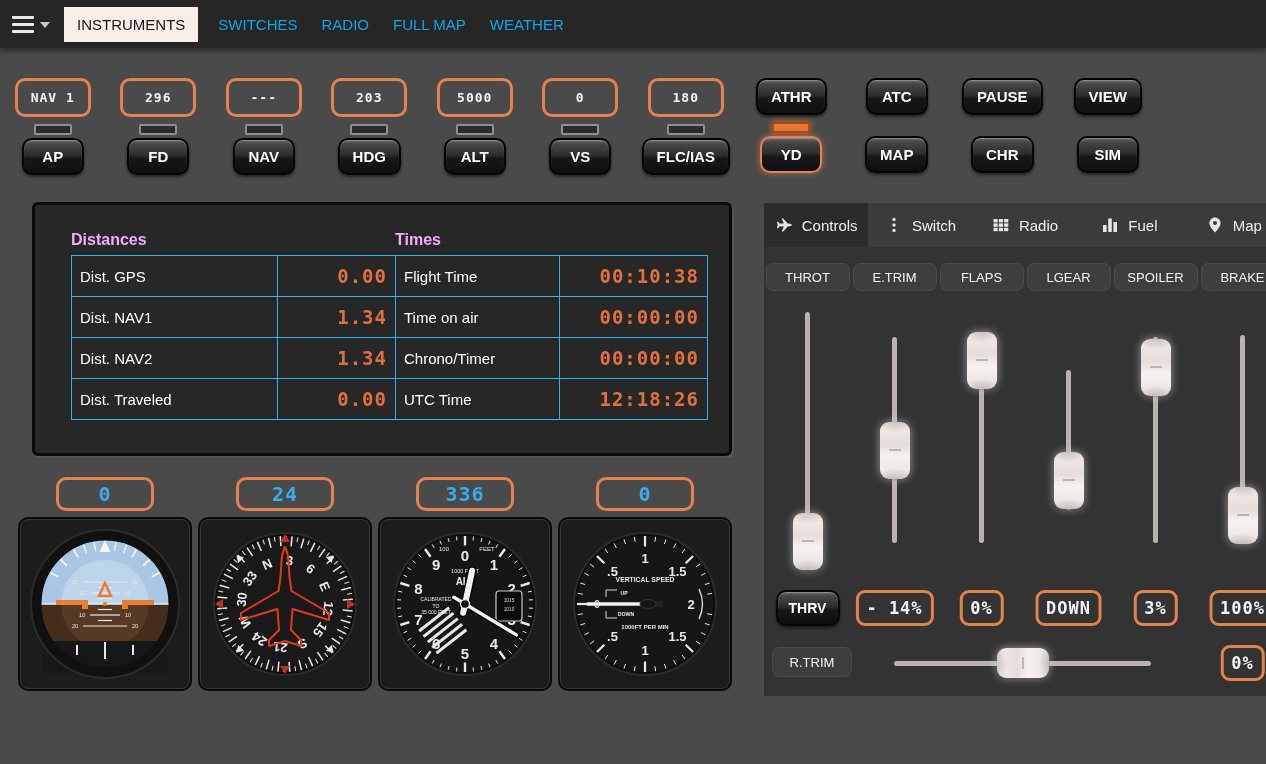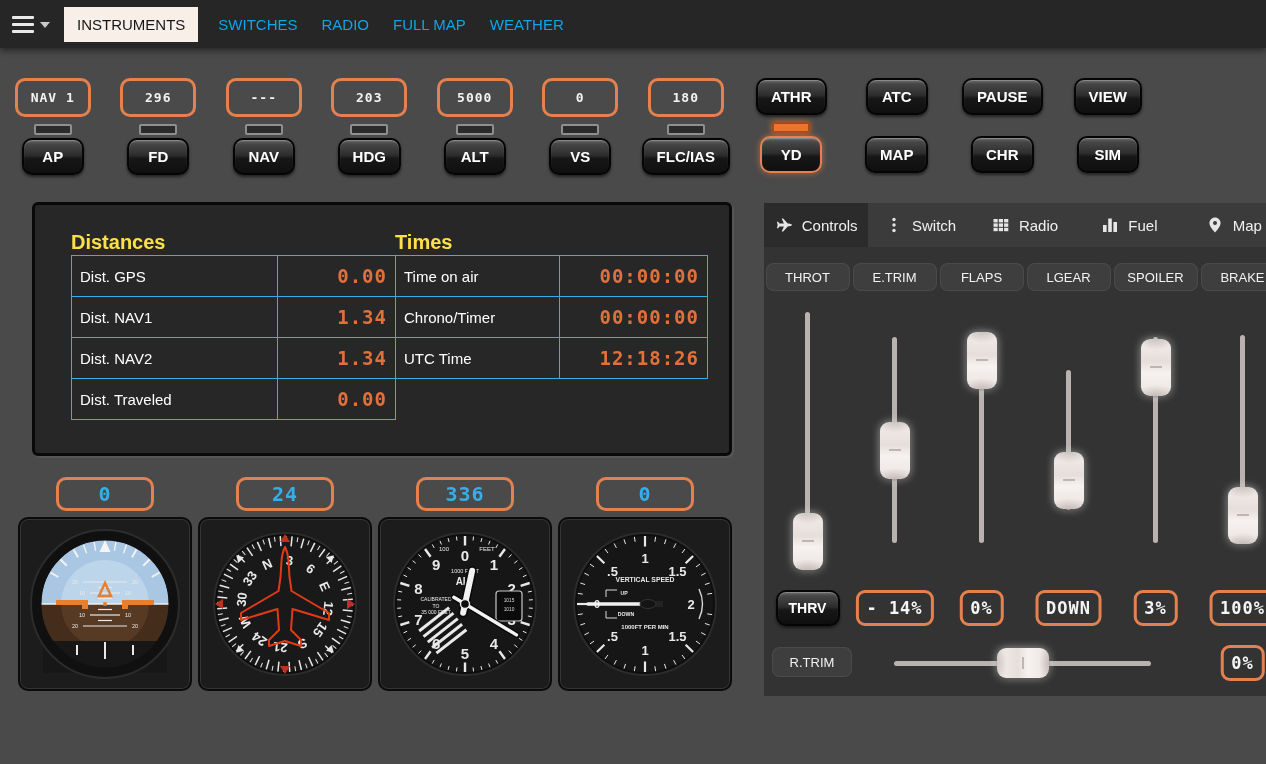--- a/index.html
+++ b/index.html
@@ -31,21 +31,21 @@
   .glossy{min-width:62px;height:37px;padding:0 13px;border-radius:10px;border:2px solid #050505;
           background:linear-gradient(180deg,#6b6b6b 0%,#474747 12%,#2d2d2d 46%,#171717 56%,#0f0f0f 100%);
           color:#fff;font-family:"Liberation Sans",sans-serif;font-weight:bold;font-size:15px;
           box-shadow:0 2px 3px rgba(0,0,0,.55),inset 0 1px 1px rgba(255,255,255,.25);cursor:pointer;}
   .glossy.active-orange{border-color:#e5814e;box-shadow:0 0 6px rgba(229,129,78,.65),
           inset 0 1px 1px rgba(255,255,255,.25);}
   
   .info-panel{position:absolute;left:32px;top:202px;width:694px;height:248px;background:#272727;
               border:3px solid #090909;border-radius:6px;
               box-shadow:2px 2px 1px rgba(255,255,255,.07);}
-  .tbl-title{position:absolute;color:#fde047;font-size:20px;font-weight:bold;margin:0;}
+  .tbl-title{position:absolute;color:#f0abfc;font-size:16px;font-weight:bold;margin:0;}
   table.tbl{position:absolute;border-collapse:collapse;}
   table.tbl td{border:1.5px solid #35afec;height:38px;}
   td.lbl{color:#fff;font-size:15px;padding-left:8px;font-weight:normal;}
   td.val{color:#e0703c;font-size:19px;text-align:right;padding-right:8px;}
   
   .readouts,.gauge-row{position:absolute;left:20px;display:grid;grid-template-columns:repeat(4,170px);
               grid-gap:10px;justify-items:center;}
   .readouts{top:477px;}
   .gauge-row{top:517px;}
   .readout{width:92px;height:28px;border:3px solid #e5814e;border-radius:10px;color:#35afec;
@@ -193,20 +193,24 @@
           </tr>
           <tr>
             <td class="lbl" style="width: 196px;">Dist. Traveled</td>
             <td class="seg val" style="width: 108px;">0.00</td>
           </tr>
         </tbody>
     </table>
     <h3 class="tbl-title" style="left:360px;top:26px;">Times</h3>
     <table class="tbl" style="left:360px;top:50px;">
       <tbody id="timesBody">
+          <tr>
+            <td class="lbl" style="width: 154px;">Flight Time</td>
+            <td class="seg val" style="width: 138px;">00:10:38</td>
+          </tr>
           <tr>
             <td class="lbl" style="width: 154px;">Time on air</td>
             <td class="seg val" style="width: 138px;">00:00:00</td>
           </tr>
           <tr>
             <td class="lbl" style="width: 154px;">Chrono/Timer</td>
             <td class="seg val" style="width: 138px;">00:00:00</td>
           </tr>
           <tr>
             <td class="lbl" style="width: 154px;">UTC Time</td>

